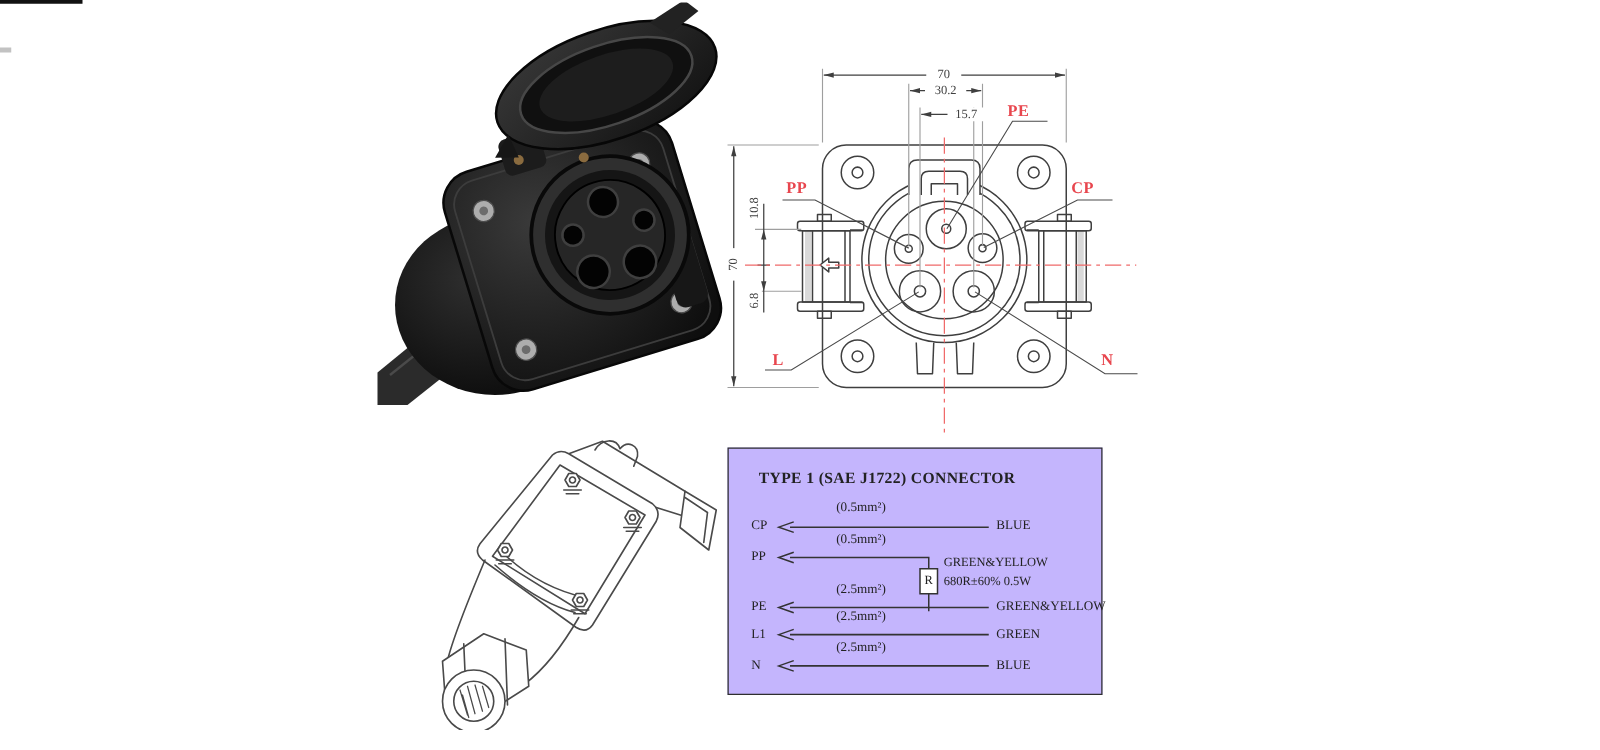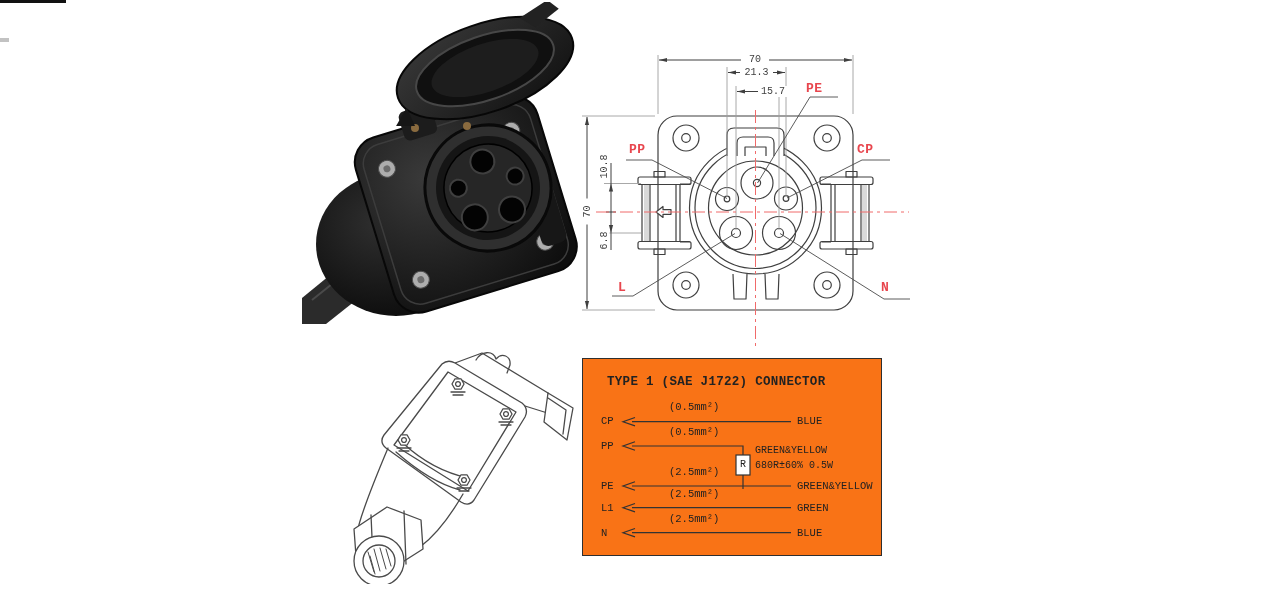--- a/index.html
+++ b/index.html
@@ -1,26 +1,26 @@
 <!DOCTYPE html>
 <html><head>
 <meta charset="utf-8">
 <style>
   html,body{margin:0;padding:0;background:#fff;}
   .stage{position:relative;width:1280px;height:584px;background:#ffffff;overflow:hidden;
-         font-family:Liberation Mono, monospace;}
+         font-family:Liberation Serif, serif;}
   .decor-bar{position:absolute;left:0;top:0;width:66px;height:3px;background:#111;}
   .decor-dash{position:absolute;left:0;top:38px;width:9px;height:4px;background:#c2c2c2;}
   svg{position:absolute;}
   .dim-label{position:absolute;font-size:10px;line-height:11px;color:#3f3f3f;background:#fff;
              text-align:center;white-space:nowrap;}
   .rot{transform:rotate(-90deg);transform-origin:center;}
   .pin-label{position:absolute;font-size:13px;font-weight:bold;color:#e8464e;letter-spacing:0.5px;}
   .wiring-panel{position:absolute;left:582px;top:358px;width:300px;height:198px;
-                border:1.6px solid #2f2f2f;background:#f97316;box-sizing:border-box;}
+                border:1.6px solid #2f2f2f;background:#c4b5fd;box-sizing:border-box;}
   .wiring-title{position:absolute;left:24px;top:16px;font-size:12.5px;font-weight:bold;color:#222;
                 letter-spacing:0.3px;white-space:nowrap;}
   .wrow{position:absolute;left:0;width:100%;height:14px;}
   .wire-pin{position:absolute;left:18px;top:0;font-size:10.5px;color:#222;}
   .wire-spec{position:absolute;left:86px;top:-14px;width:80px;text-align:left;font-size:10.5px;color:#222;}
   .wire-color{position:absolute;left:214px;top:0;font-size:10.5px;color:#222;white-space:nowrap;}
   .resistor-note{position:absolute;font-size:10px;color:#222;white-space:nowrap;}
   .r-symbol{position:absolute;left:153px;top:100px;width:14px;text-align:center;font-size:10px;color:#222;}
 </style>
 </head>
@@ -189,21 +189,21 @@
       <path d="M612,296 H633 L735,233.5"></path>
       <path d="M910,299 H884 L780,233.5"></path>
     </g>
     <g stroke="#f06a6a" stroke-width="1" fill="none" stroke-dasharray="13 4 3 4">
       <path d="M755.5,110 V347"></path>
       <path d="M596,212 H909"></path>
     </g>
   </svg>
 
   <span class="dim-label" style="left:741px;top:54px;width:28px;">70</span>
-  <span class="dim-label" style="left:740px;top:67px;width:33px;">21.3</span>
+  <span class="dim-label" style="left:740px;top:67px;width:33px;">30.2</span>
   <span class="dim-label" style="left:758px;top:86px;width:30px;">15.7</span>
   <span class="dim-label rot" style="left:574px;top:206px;width:26px;">70</span>
   <span class="dim-label rot" style="left:591px;top:161px;width:26px;">10.8</span>
   <span class="dim-label rot" style="left:593px;top:235px;width:22px;">6.8</span>
 
   <span class="pin-label" style="left:806px;top:81px;">PE</span>
   <span class="pin-label" style="left:629px;top:142px;">PP</span>
   <span class="pin-label" style="left:857px;top:142px;">CP</span>
   <span class="pin-label" style="left:618px;top:280px;">L</span>
   <span class="pin-label" style="left:881px;top:280px;">N</span>

